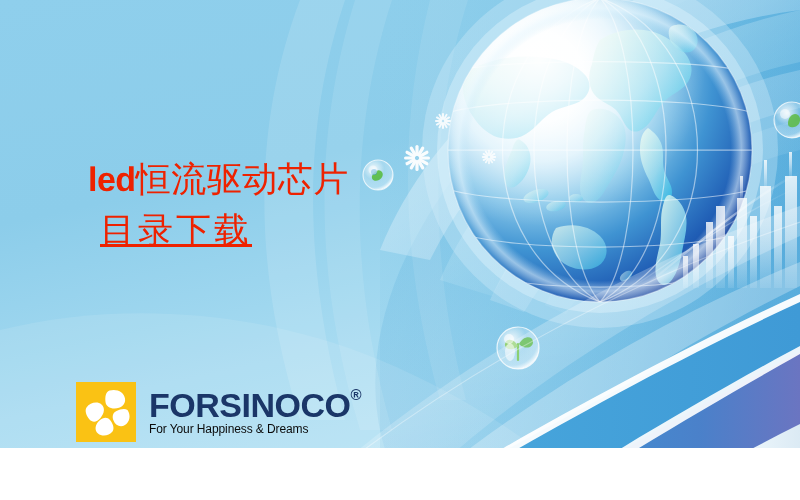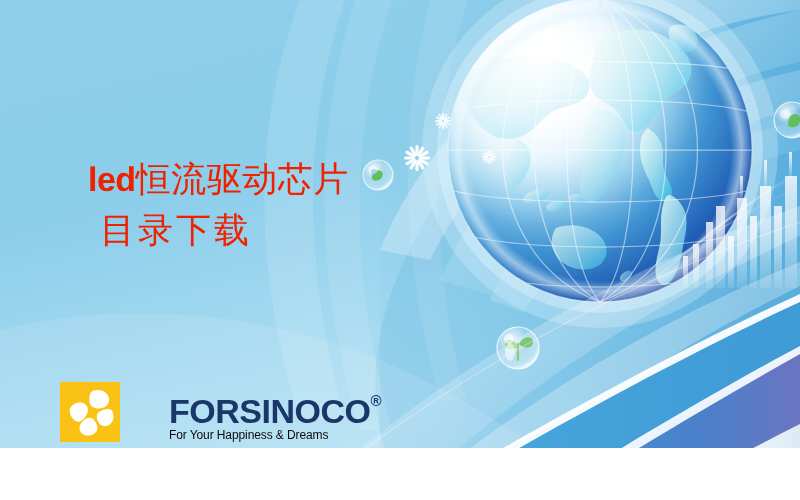--- a/index.html
+++ b/index.html
@@ -44,37 +44,37 @@
     letter-spacing: 0.5px;
     white-space: nowrap;
     text-rendering: geometricPrecision;
   }
   .headline-line.line1 {
     margin: 0 0 10px 0;
   }
   .headline-line.line2 {
     margin: 16px 0 0 12px;
     letter-spacing: 3px;
+    text-decoration: underline;
   }
   .led-mark {
     font-family: "Liberation Sans", sans-serif;
     font-weight: bold;
     font-size: 34px;
     letter-spacing: -0.5px;
   }
 
   
   #logo {
     position: absolute;
-    left: 60px;
+    left: 76px;
     top: 382px;
     z-index: 40;
     display: flex;
-    align-items: flex-end;
-    gap: 36px;
+    align-items: center;
   }
   #logo-mark {
     width: 60px;
     height: 60px;
     background: #fac214;
     flex: 0 0 auto;
     position: relative;
   }
   #logo-mark svg { display: block; }
   #logo-text {

